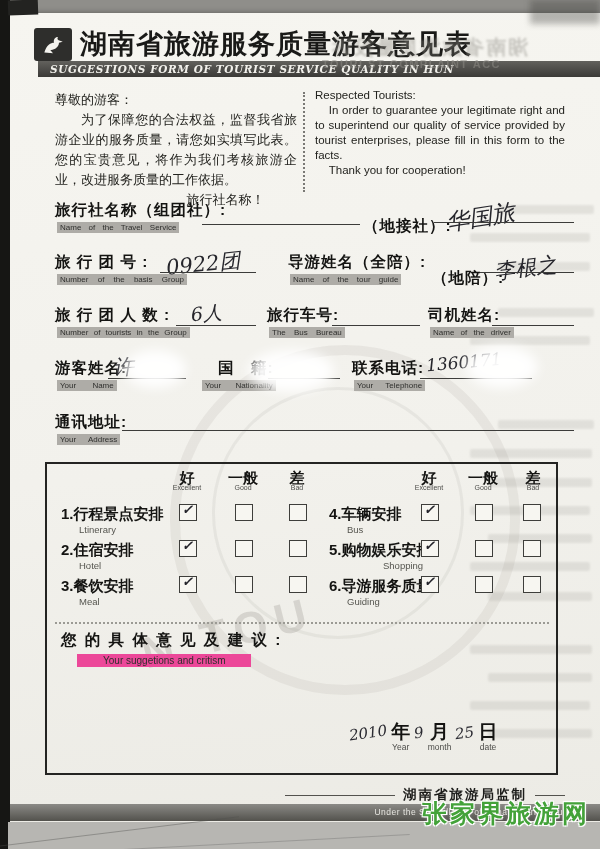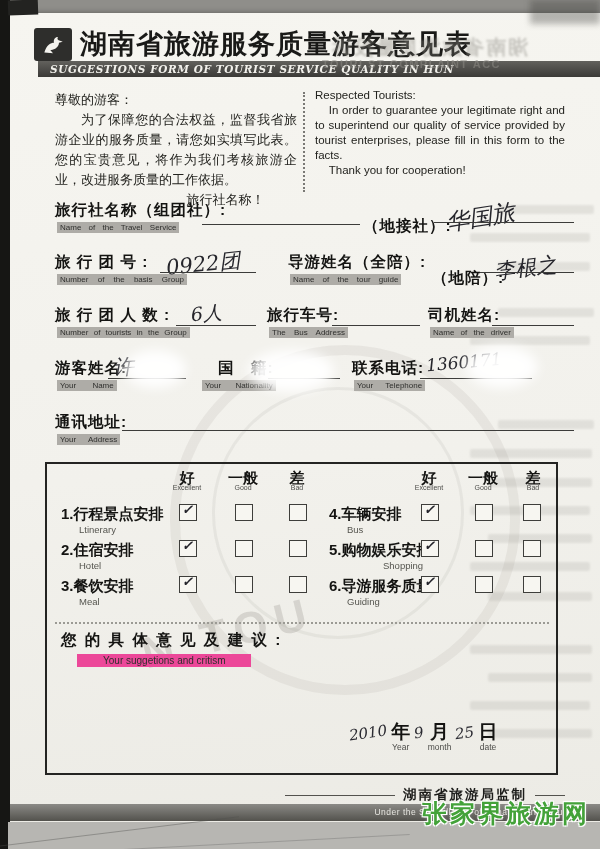--- a/index.html
+++ b/index.html
@@ -148,21 +148,21 @@
   <div class="sub" style="left:290px;top:274px;word-spacing:6px;">Name of the tour guide</div>
   <div class="lab" style="left:432px;top:268px;">（地陪）:</div>
   <div class="hand" style="left:494px;top:254px;font-size:21px;transform:rotate(-7deg);">李根之</div>
   <i class="ul" style="left:480px;top:272px;width:94px;"></i>
 
   <div class="lab" style="left:55px;top:305px;">旅 行 团 人 数 :</div>
   <div class="sub" style="left:57px;top:327px;word-spacing:3px;">Number of tourists in the Group</div>
   <div class="hand" style="left:191px;top:301px;font-size:19px;transform:rotate(-5deg);">6人</div>
   <i class="ul" style="left:176px;top:325px;width:80px;"></i>
   <div class="lab" style="left:267px;top:305px;">旅行车号:</div>
-  <div class="sub" style="left:269px;top:327px;word-spacing:6px;">The Bus Address</div>
+  <div class="sub" style="left:269px;top:327px;word-spacing:6px;">The Bus Bureau</div>
   <i class="ul" style="left:332px;top:325px;width:88px;"></i>
   <div class="lab" style="left:428px;top:305px;">司机姓名:</div>
   <div class="sub" style="left:430px;top:327px;word-spacing:4px;">Name of the driver</div>
   <i class="ul" style="left:492px;top:325px;width:82px;"></i>
 
   <div class="lab" style="left:55px;top:358px;">游客姓名:</div>
   <div class="sub" style="left:57px;top:380px;word-spacing:14px;">Your Name</div>
   <div class="hand" style="left:113px;top:353px;font-size:21px;transform:rotate(-4deg);">许</div>
   <i class="ul" style="left:108px;top:378px;width:78px;"></i>
   <div class="lab" style="left:218px;top:358px;">国　籍:</div>

